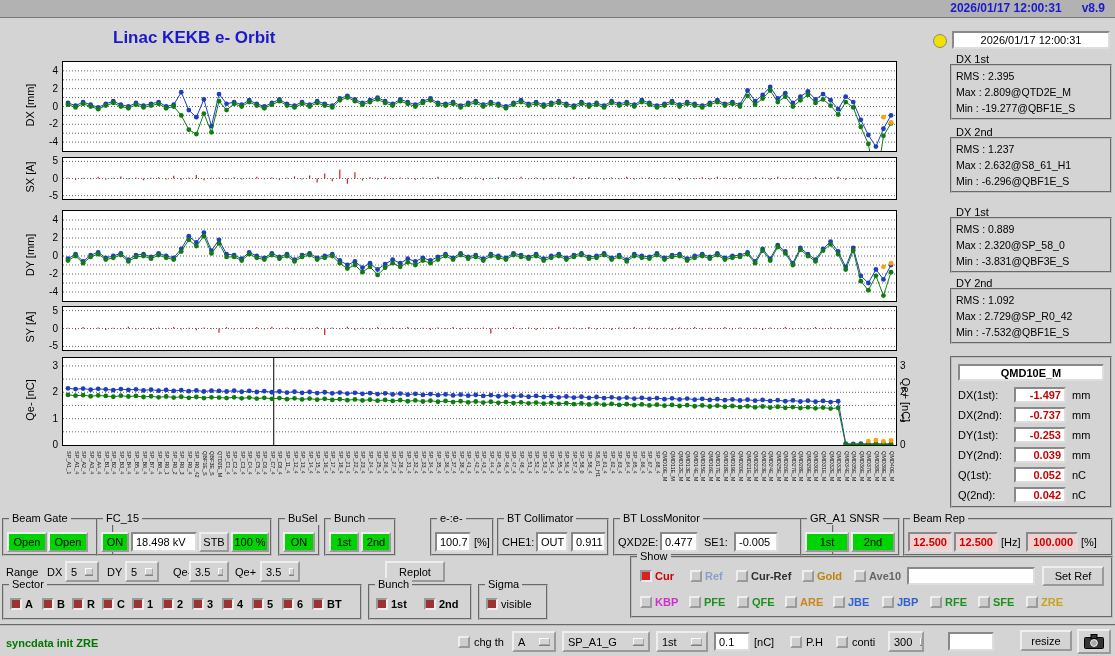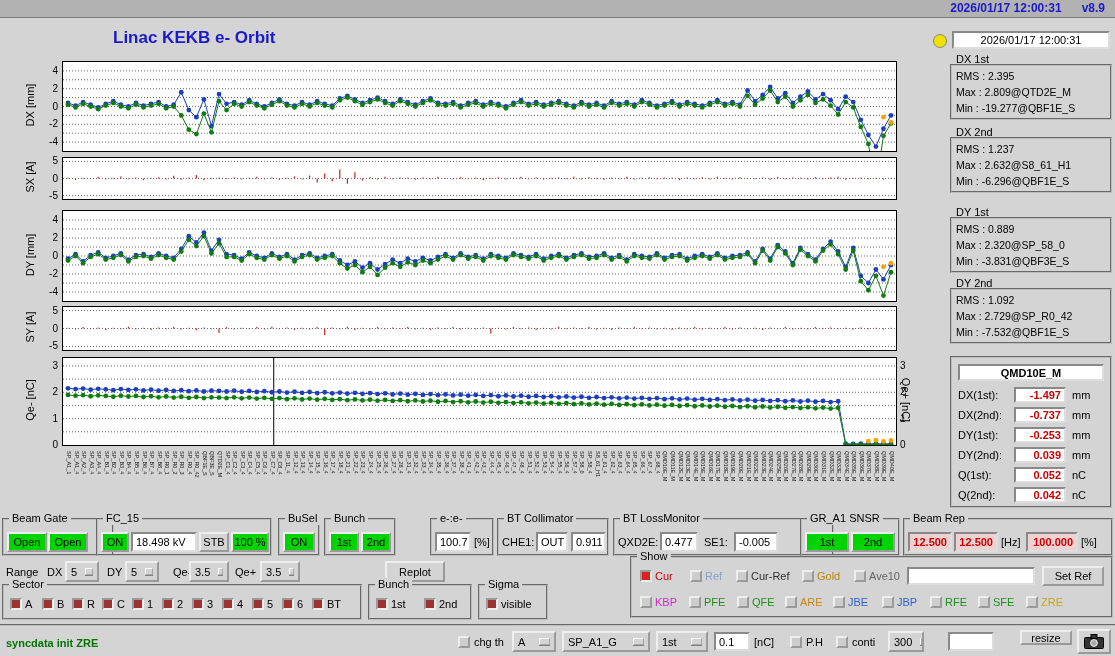--- a/index.html
+++ b/index.html
@@ -30,21 +30,21 @@
   .grp { position:absolute; border:2px groove #bdbdbd; }
   .gt { position:absolute; top:-8px; left:5px; background:var(--bg,#d4d4d4); padding:0 3px; line-height:13px; white-space:nowrap; }
 
   .btn { position:absolute; display:flex; align-items:center; justify-content:center;
          background:#d4d4d4; border:2px outset #eee; white-space:nowrap; cursor:default; }
   .btn.green { background:var(--green,#00d400); }
   .field { position:absolute; background:#fff; border:2px inset #ddd;
            display:flex; align-items:center; padding:0 3px; white-space:nowrap; }
   .field.redval { background:var(--pinkfield,#eed2d2); color:var(--red,#cc0000); font-weight:bold; justify-content:flex-end; }
   .lbl { position:absolute; white-space:nowrap; }
-  .blbl { font-weight:normal; }
+  .blbl { font-weight:bold; }
   .dd { position:absolute; display:flex; align-items:center; background:#d4d4d4;
         border:2px outset #eee; padding:0 4px; white-space:nowrap; }
   .dd::after { content:""; width:9px; height:5px; margin-left:auto;
                background:#d4d4d4; border:1px outset #fafafa; box-shadow:0 1px 0 #808080; }
   .dd span { margin-right:8px; }
   .cb { position:absolute; width:12px; height:12px; background:#cdcdcd; border:2px outset #eee; }
   .cb.on { background:var(--maroon,#9c3333); border-style:inset; }
 
   #run-indicator { position:absolute; left:933px; top:34px; width:14px; height:14px;
                    border-radius:50%; background:var(--yellow,#f2e000); border:1px solid #888; }
@@ -1384,21 +1384,21 @@
   <div class="field" style="left:714px;top:6px;width:36px;height:19px">0.1</div>
   <span class="lbl" style="left:754px;top:10px">[nC]</span>
   <span class="cb" style="left:790px;top:10px"></span>
   <span class="lbl" style="left:806px;top:10px">P.H</span>
   <span class="cb" style="left:836px;top:10px"></span>
   <span class="lbl" style="left:852px;top:10px">conti</span>
   <div class="dd" style="left:888px;top:5px;width:36px;height:21px">
       <span>300</span>
     </div>
   <div class="field" style="left:948px;top:6px;width:46px;height:19px"></div>
-  <div class="btn" style="left:1020px;top:4px;width:52px;height:15px">resize</div>
+  <div class="btn" style="left:1020px;top:4px;width:52px;height:21px">resize</div>
   <div class="btn" style="left:1077px;top:3px;width:34px;height:25px">
     <svg width="20" height="15" viewBox="0 0 20 15">
       <rect x="0.5" y="3.5" width="19" height="11" rx="1" fill="#333" stroke="#000"></rect>
       <rect x="7" y="0.5" width="6" height="4" fill="#333" stroke="#000"></rect>
       <circle cx="10" cy="9" r="3.4" fill="#aaa" stroke="#eee"></circle>
     </svg>
   </div>
 </div>
 
 </body></html>

